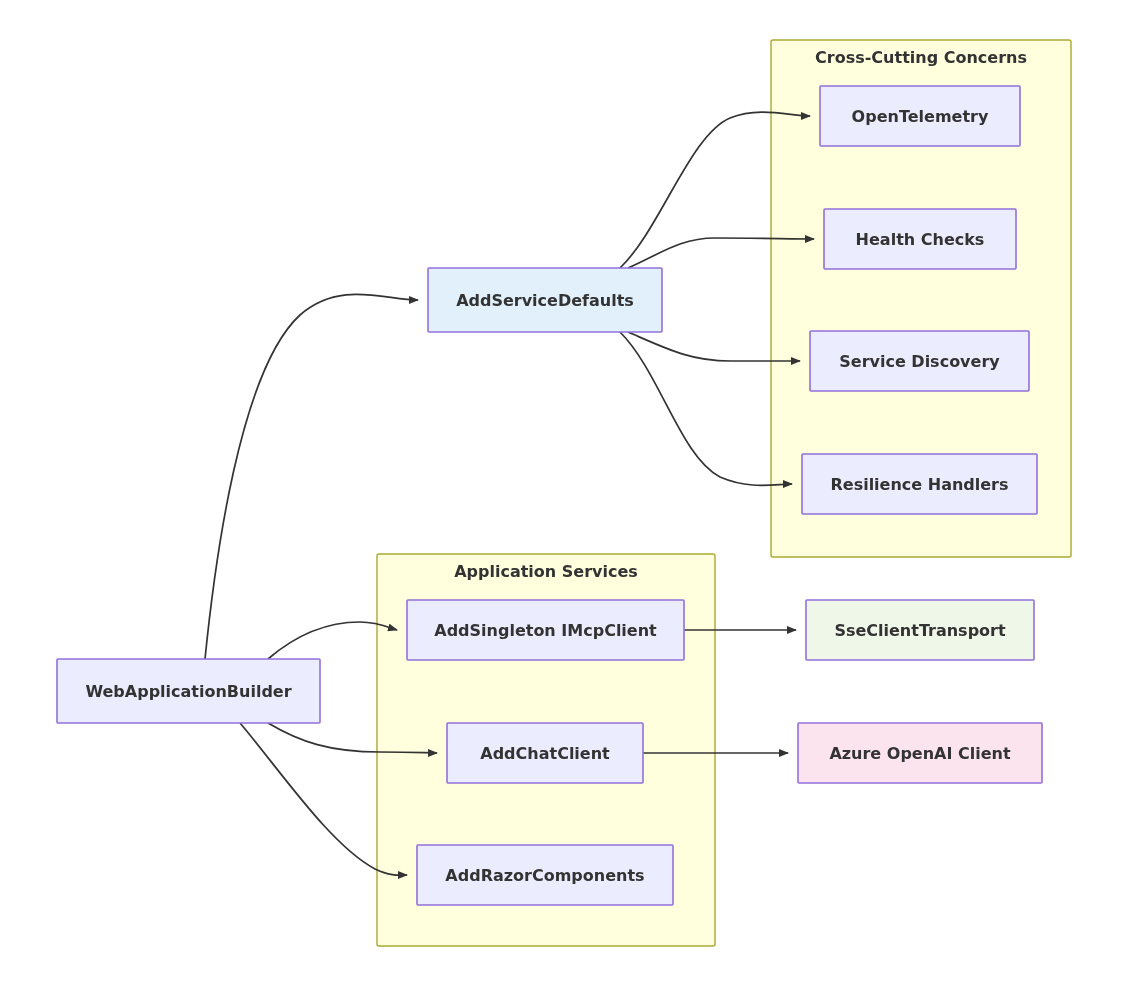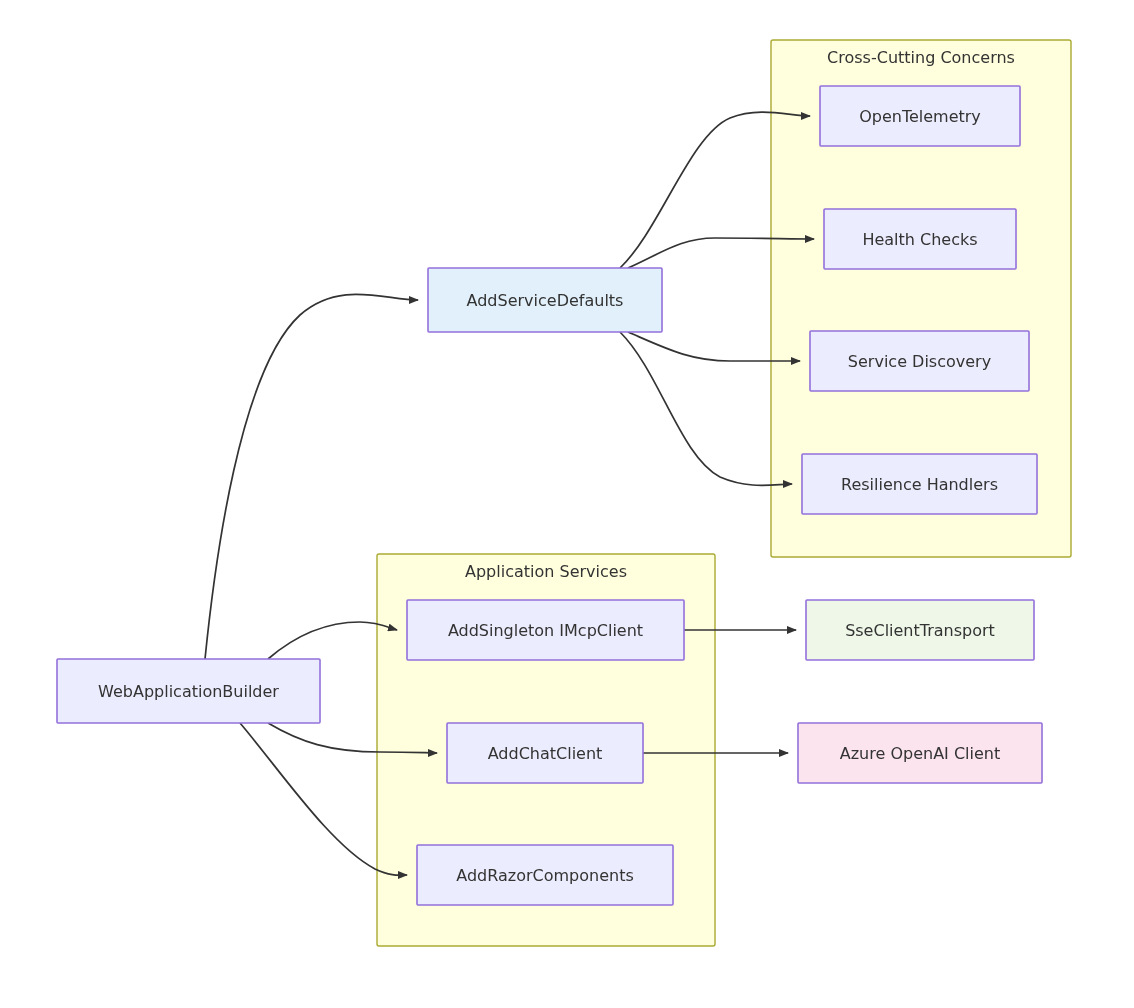--- a/index.html
+++ b/index.html
@@ -10,20 +10,21 @@
   body {
     width: 1134px;
     height: 1008px;
     font-family: "DejaVu Sans", "Liberation Sans", sans-serif;
     overflow: hidden;
   }
   #diagram-root {
     position: relative;
     width: 1134px;
     height: 1008px;
+    font-weight: bold;
   }
   svg#flowchart {
     display: block;
     width: 1134px;
     height: 1008px;
   }
   .cluster-rect {
     fill: #ffffde;
     stroke: #aaaa33;
     stroke-width: 1.4px;

